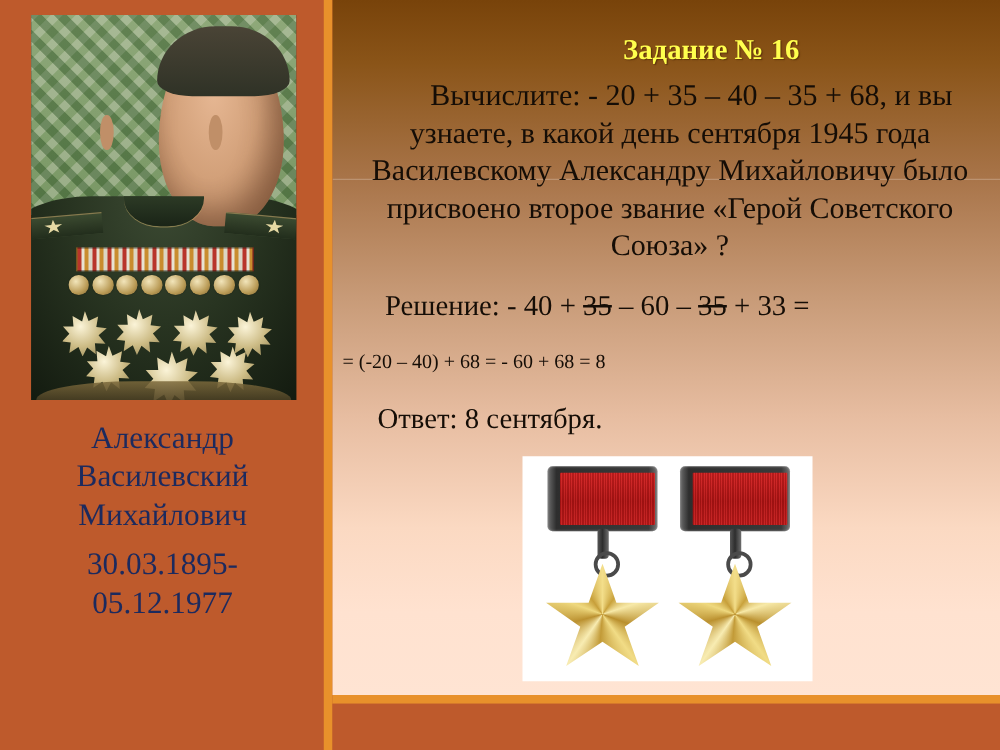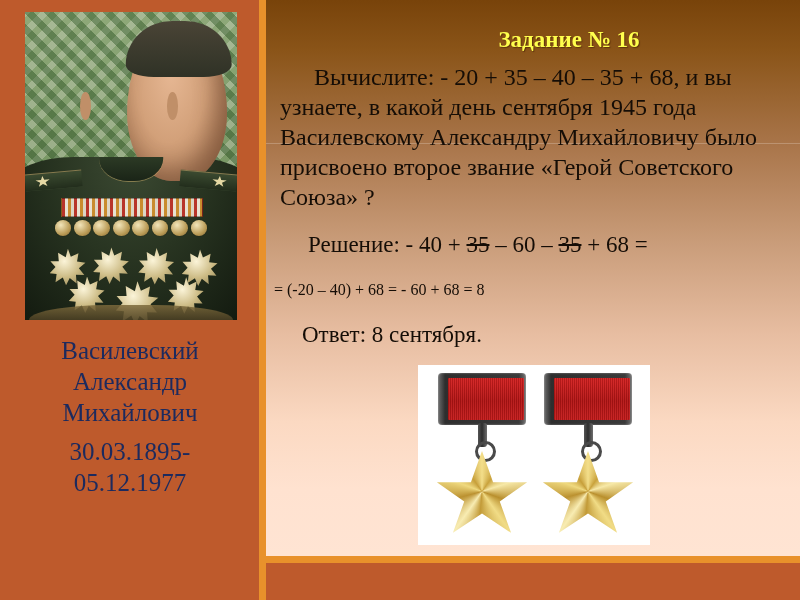--- a/index.html
+++ b/index.html
@@ -266,21 +266,21 @@
 
   .problem {
     position: absolute;
     left: 14px;
     top: 62px;
     width: 512px;
     color: #150d06;
     font-size: 24px;
     line-height: 30px;
     text-indent: 34px;
-    text-align: left;
+    text-align: center;
   }
 
   .solution-1 {
     position: absolute;
     left: 14px;
     top: 230px;
     width: 512px;
     color: #150d06;
     font-size: 23px;
     line-height: 29px;
@@ -442,43 +442,43 @@
         <span class="order o4"></span>
         <span class="order o5"></span>
         <span class="order o6"></span>
         <span class="order o7"></span>
       </div>
 
       <div class="portrait-belt"></div>
     </div>
 
     <div class="sidebar-name">
+      <div>Александр</div>
       <div>Василевский</div>
-      <div>Александр</div>
       <div>Михайлович</div>
     </div>
 
     <div class="sidebar-dates">
       <div>30.03.1895-</div>
       <div>05.12.1977</div>
     </div>
 
   </div>
 
   <div class="v-divider"></div>
 
   <div class="content">
 
     <div class="hairline"></div>
 
     <div class="task-title">Задание № 16</div>
 
     <div class="problem">Вычислите: - 20 + 35 – 40 – 35 + 68, и вы узнаете, в какой день сентября  1945 года Василевскому Александру Михайловичу было присвоено второе звание «Герой Советского Союза» ?</div>
 
-    <div class="solution-1"><span>Решение: - 40 + </span><span class="strike">35</span><span> – 60 – </span><span class="strike">35</span><span> + 68 =</span></div>
+    <div class="solution-1"><span>Решение: - 40 + </span><span class="strike">35</span><span> – 60 – </span><span class="strike">35</span><span> + 33 =</span></div>
 
     <div class="solution-2">= (-20 – 40) + 68 = - 60 + 68 = 8</div>
 
     <div class="answer">Ответ: 8 сентября.</div>
 
     <div class="medals-photo">
       <div class="gold-star-medal m1">
         <div class="gsm-bar">
           <div class="gsm-ribbon"></div>
         </div>

